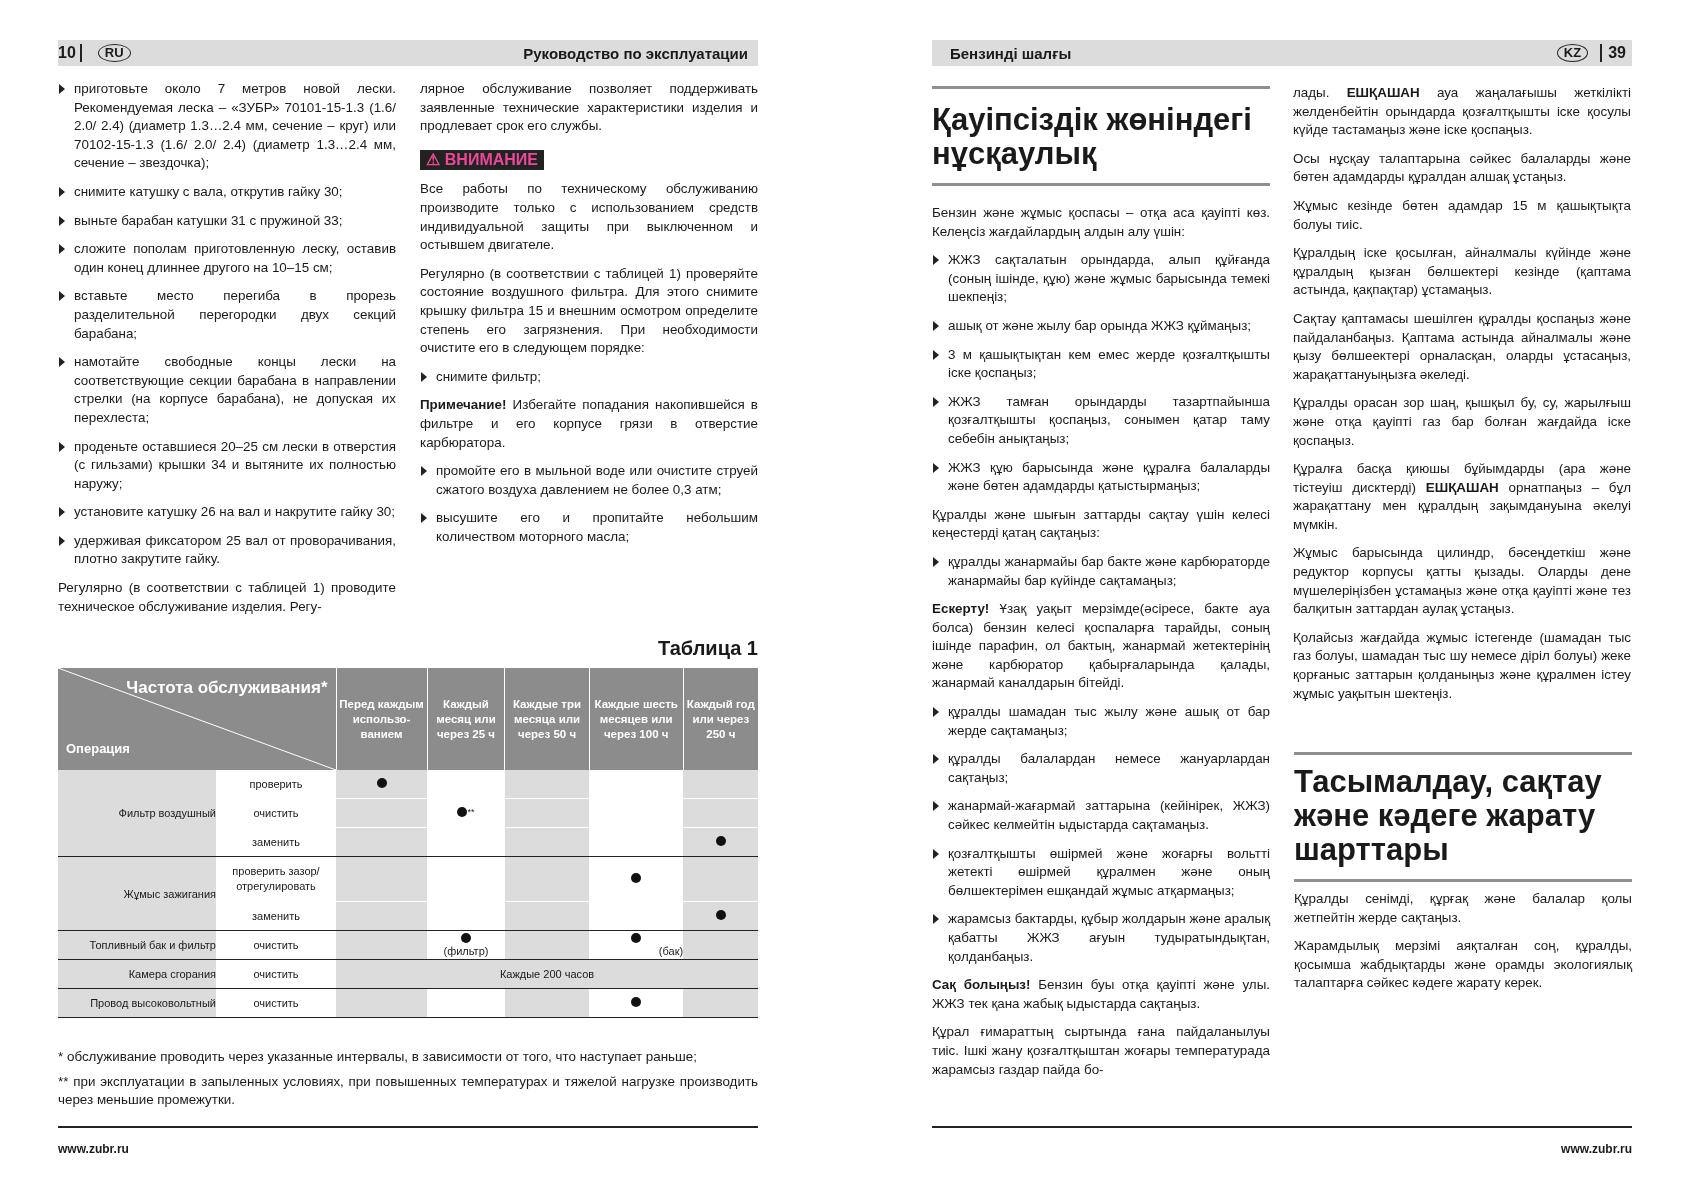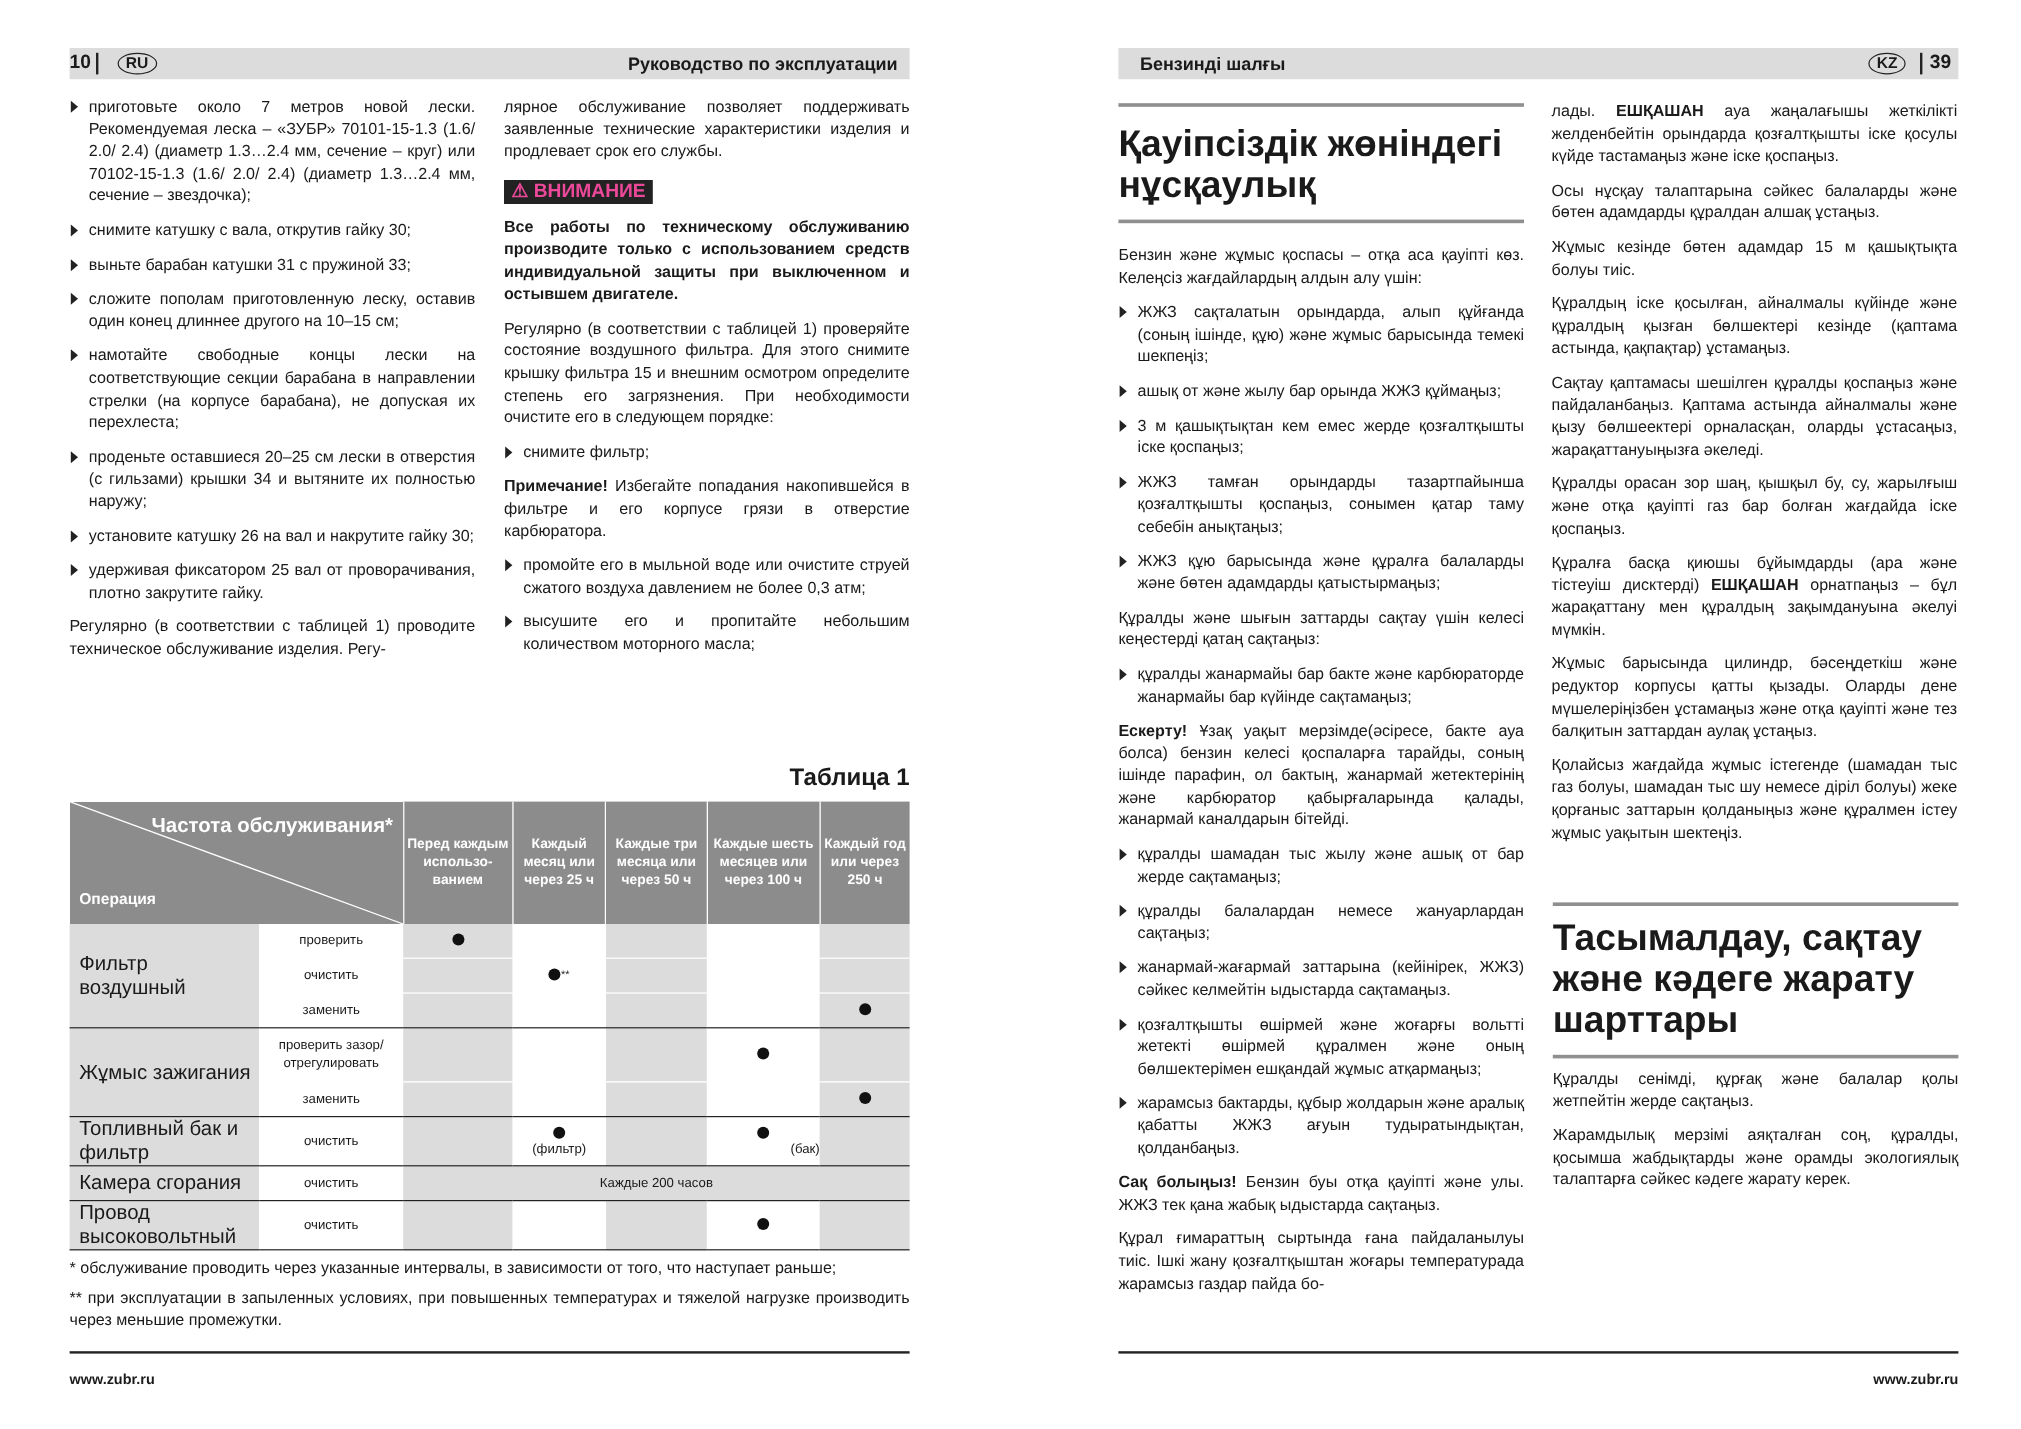--- a/index.html
+++ b/index.html
@@ -27,21 +27,21 @@
   table.mt td, table.mt th{padding:0;text-align:center;vertical-align:middle;}
   table.mt thead th{background:#8c8c8c;color:#fff;font-weight:bold;font-size:11.5px;
        height:102px;border-left:1px solid #fff;line-height:15px;}
   table.mt thead th.diag{border-left:none;position:relative;text-align:left;}
   .diag .top{position:absolute;right:8px;top:12px;font-size:17px;}
   .diag .bot{position:absolute;left:8px;bottom:14px;font-size:13px;}
   .diag svg{position:absolute;left:0;top:0;}
   table.mt tbody td{height:28px;border-bottom:1px solid #222;}
   table.mt tbody tr.sub td.op2,table.mt tbody tr.sub td.c{border-bottom:1px solid #fff;}
   table.mt td.g{background:#dcdcdc;}
-  table.mt td.op{background:#dcdcdc;text-align:left;padding-left:8px;font-size:17px;border-bottom:1px solid #222;}
+  table.mt td.op{background:#dcdcdc;text-align:right;padding-left:8px;font-size:11px;border-bottom:1px solid #222;}
   table.mt td.op2{background:#fff;font-size:11px;line-height:15px;}
   .dot{display:inline-block;width:10px;height:10px;border-radius:50%;background:#111;}
   .foot{position:absolute;font-size:13.4px;line-height:18.6px;text-align:justify;}
   .rule{position:absolute;height:1.5px;background:#222;}
   .url{position:absolute;top:1142px;font-weight:bold;font-size:12px;}
   .h1box{position:absolute;border-top:3px solid #8f8f8f;border-bottom:3px solid #8f8f8f;}
   .h1box h1{margin:0;font-size:31px;line-height:34px;font-weight:bold;}
 </style>
 </head>
 <body>
@@ -53,31 +53,32 @@
     <span class="lang">RU</span>
     <span style="flex:1"></span>
     <span style="margin-right:10px;">Руководство по эксплуатации</span>
   </div>
 
   <div class="col" style="left:0;top:80px;width:338px;">
     <div class="bul">приготовьте около 7 метров новой лески. Рекомендуемая леска – «ЗУБР» 70101-15-1.3 (1.6/ 2.0/ 2.4) (диаметр 1.3…2.4 мм, сечение – круг) или 70102-15-1.3 (1.6/ 2.0/ 2.4) (диаметр 1.3…2.4 мм, сечение – звездочка);</div>
     <div class="bul"><span>снимите катушку с вала, открутив гайку 30;</span></div>
     <div class="bul">выньте барабан катушки 31 с пружиной 33;</div>
     <div class="bul">сложите пополам приготовленную леску, оставив один конец длиннее другого на 10–15 см;</div>
+    <div class="bul">вставьте место перегиба в прорезь разделительной перегородки двух секций барабана;</div>
     <div class="bul">намотайте свободные концы лески на соответствующие секции барабана в направлении стрелки (на корпусе барабана), не допуская их перехлеста;</div>
     <div class="bul">проденьте оставшиеся 20–25 см лески в отверстия (с гильзами) крышки 34 и вытяните их полностью наружу;</div>
     <div class="bul">установите катушку 26 на вал и накрутите гайку 30;</div>
     <div class="bul">удерживая фиксатором 25 вал от проворачивания, плотно закрутите гайку.</div>
     <p>Регулярно (в соответствии с таблицей 1) проводите техническое обслуживание изделия. Регу-</p>
   </div>
 
   <div class="col" style="left:362px;top:80px;width:338px;">
     <p>лярное обслуживание позволяет поддерживать заявленные технические характеристики изделия и продлевает срок его службы.</p>
     <div class="warn"><span>⚠ </span><span>ВНИМАНИЕ</span></div>
-    <p style="font-weight:bold;">Все работы по техническому обслуживанию производите только с использованием средств индивидуальной защиты при выключенном и остывшем двигателе.</p>
+    <p style="font-weight:normal;">Все работы по техническому обслуживанию производите только с использованием средств индивидуальной защиты при выключенном и остывшем двигателе.</p>
     <p>Регулярно (в соответствии с таблицей 1) проверяйте состояние воздушного фильтра. Для этого снимите крышку фильтра 15 и внешним осмотром определите степень его загрязнения. При необходимости очистите его в следующем порядке:</p>
     <div class="bul">снимите фильтр;</div>
     <p><b>Примечание!</b><span> Избегайте попадания накопившейся в фильтре и его корпусе грязи в отверстие карбюратора.</span></p>
     <div class="bul">промойте его в мыльной воде или очистите струей сжатого воздуха давлением не более 0,3 атм;</div>
     <div class="bul">высушите его и пропитайте небольшим количеством моторного масла;</div>
   </div>
 
   <div class="tbl-title">Таблица 1</div>
 
   <table class="mt">

